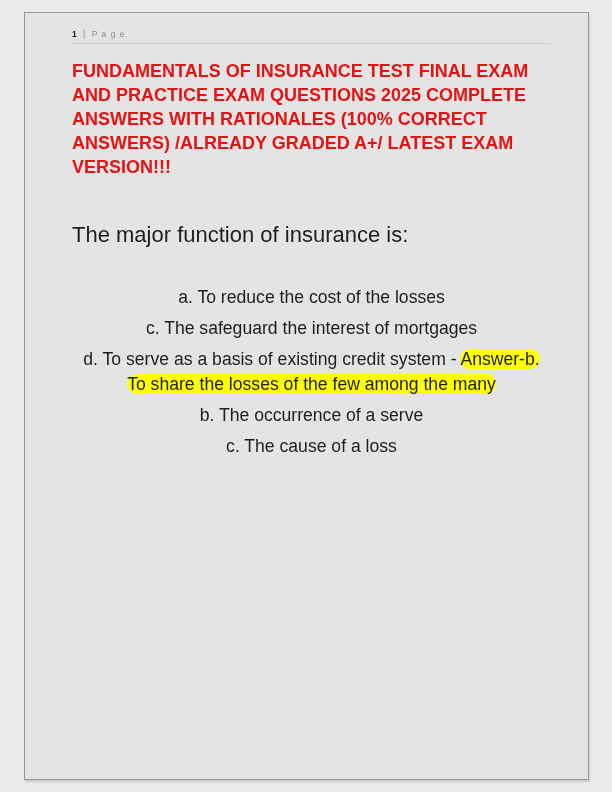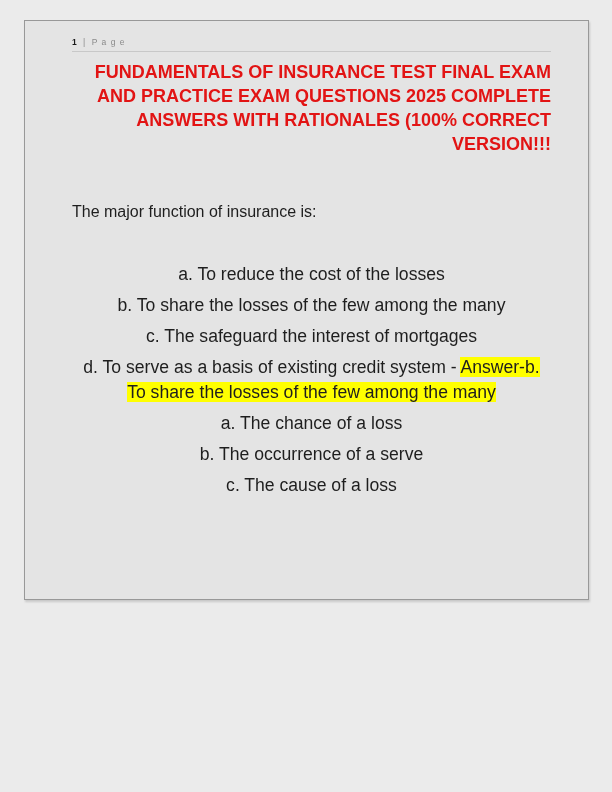--- a/index.html
+++ b/index.html
@@ -9,89 +9,84 @@
   }
   *{margin:0;padding:0;box-sizing:border-box;}
   html,body{width:612px;height:792px;overflow:hidden;}
   body{
     background:var(--canvas-bg);
     font-family:"Liberation Sans","DejaVu Sans",sans-serif;
     color:var(--body-text);
     position:relative;
   }
   .sheet{
-    position:absolute;left:24px;top:20px;width:565px;height:580px;
+    position:absolute;left:24px;top:12px;width:565px;height:768px;
     background:var(--page-bg);
     border:1px solid var(--page-border);
     box-shadow:1px 2px 2px rgba(0,0,0,0.15);
   }
   .content{padding:16px 37px 0 47px;}
   .doc-header{
     font-size:8.5px;line-height:10px;letter-spacing:1px;
     color:var(--header-muted);
   }
   .doc-header .pgnum{color:#1a1a1a;font-weight:700;}
   .doc-header .sep{margin:0 2px;}
   .header-rule{margin-top:4px;border-top:1px solid var(--header-rule);height:0;}
-  .title{margin-top:8px;text-align:right;}
+  .title{margin-top:15px;text-align:left;}
   .title-line{
     color:var(--title-red);font-weight:700;font-size:18px;line-height:24px;
   }
   .question{
-    font-size:16px;line-height:25px;margin:0 0 38px 0;
+    font-size:22px;line-height:25px;margin:0 0 38px 0;
   }
   .qa .question:first-child{margin-top:43px;}
   .qa + .qa .question:first-child{margin-top:33px;}
   .option{
     font-size:17.6px;line-height:25px;margin:0 0 6px 0;text-align:center;
   }
   mark{
-    background:var(--highlight);color:inherit;
+    background:var(--highlight);color:inherit;border-radius:10px;
   }
 </style>
 </head>
 <body>
 
 <div class="sheet">
   <div class="content">
 
     <div class="doc-header">
       <span class="pgnum">1</span>
       <span class="sep">|</span>
       <span class="pglabel">P a g e</span>
     </div>
     <div class="header-rule"></div>
 
     <h1 class="title">
       <div class="title-line">FUNDAMENTALS OF INSURANCE TEST FINAL EXAM</div>
       <div class="title-line">AND PRACTICE EXAM QUESTIONS 2025 COMPLETE</div>
       <div class="title-line">ANSWERS WITH RATIONALES (100% CORRECT</div>
+      <div class="title-line">ANSWERS) /ALREADY GRADED A+/ LATEST EXAM</div>
       <div class="title-line">VERSION!!!</div>
     </h1>
 
     <section class="qa">
       <p class="question">The major function of insurance is:</p>
       <p class="option">
         <span>a. To reduce the cost of the losses</span><mark></mark>
-      </p>
-      <p class="option">
-        <span>b. To share the losses of the few among the many</span><mark></mark>
       </p>
       <p class="option">
         <span>c. The safeguard the interest of mortgages</span><mark></mark>
       </p>
       <p class="option">
         <span>d. To serve as a basis of existing credit system - </span><mark>Answer-b.</mark><br><mark>To share the losses of the few among the many</mark>
       </p>
     </section>
 
     <section class="qa">
-      <p class="option">
-        <span>a. The chance of a loss</span><mark></mark>
-      </p>
       <p class="option">
         <span>b. The occurrence of a serve</span><mark></mark>
       </p>
       <p class="option">
         <span>c. The cause of a loss</span><mark></mark>
       </p>
     </section>
 
   </div>
 </div>

